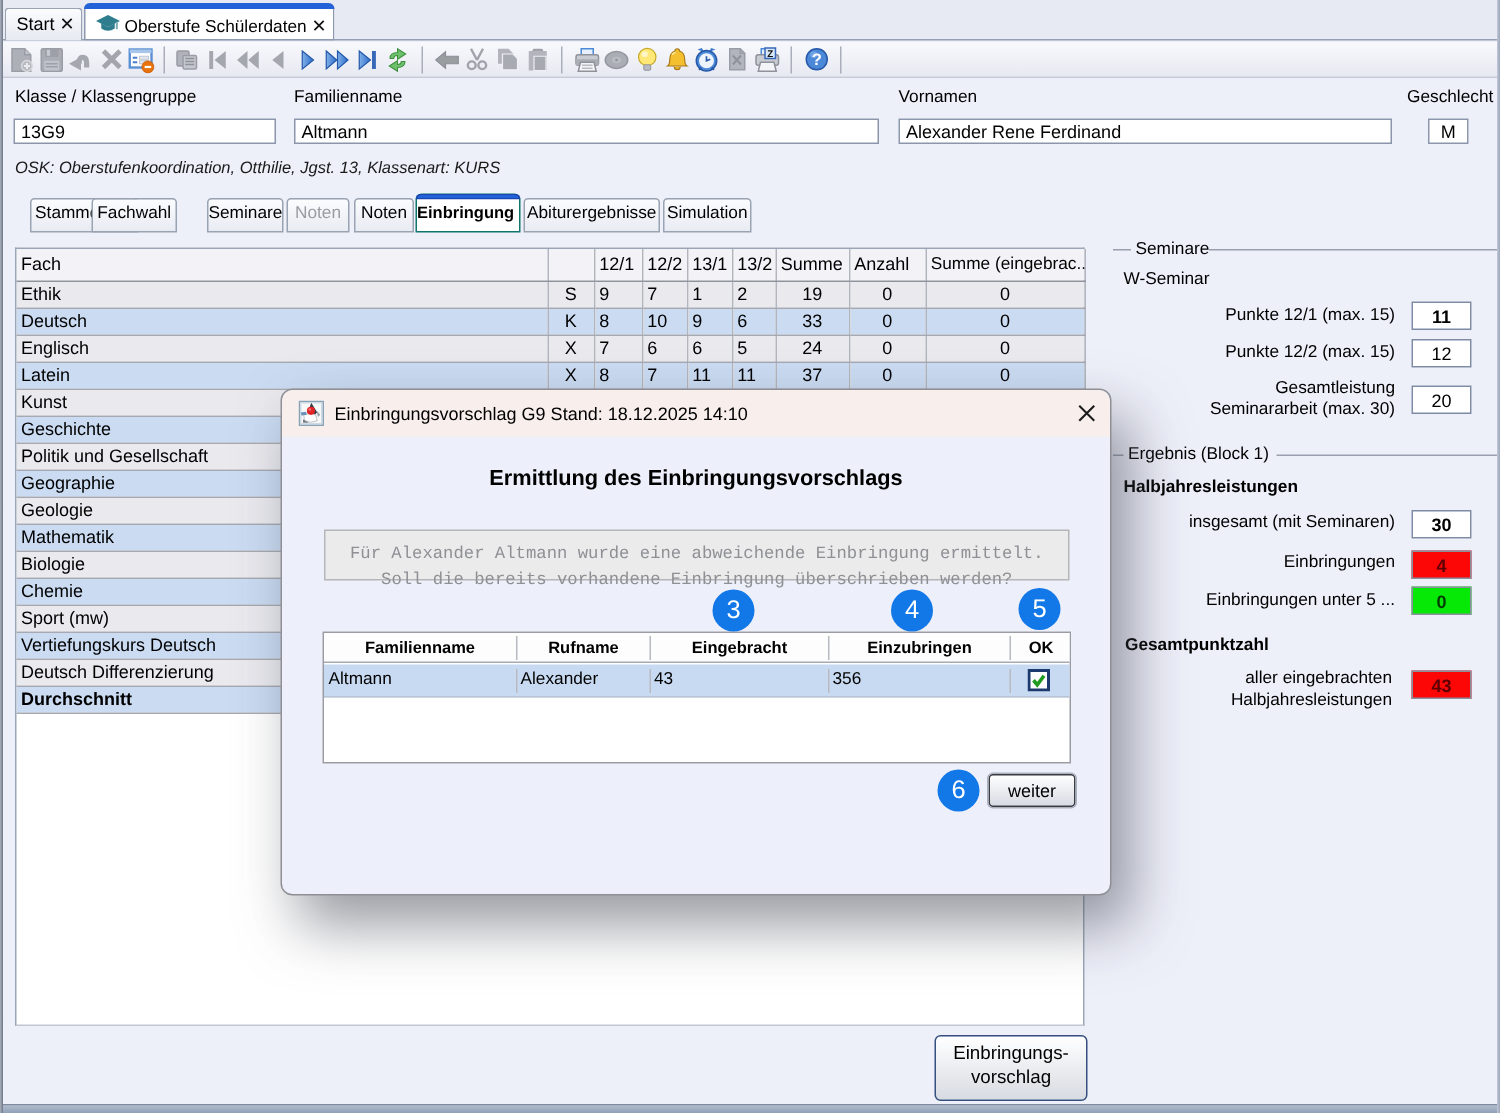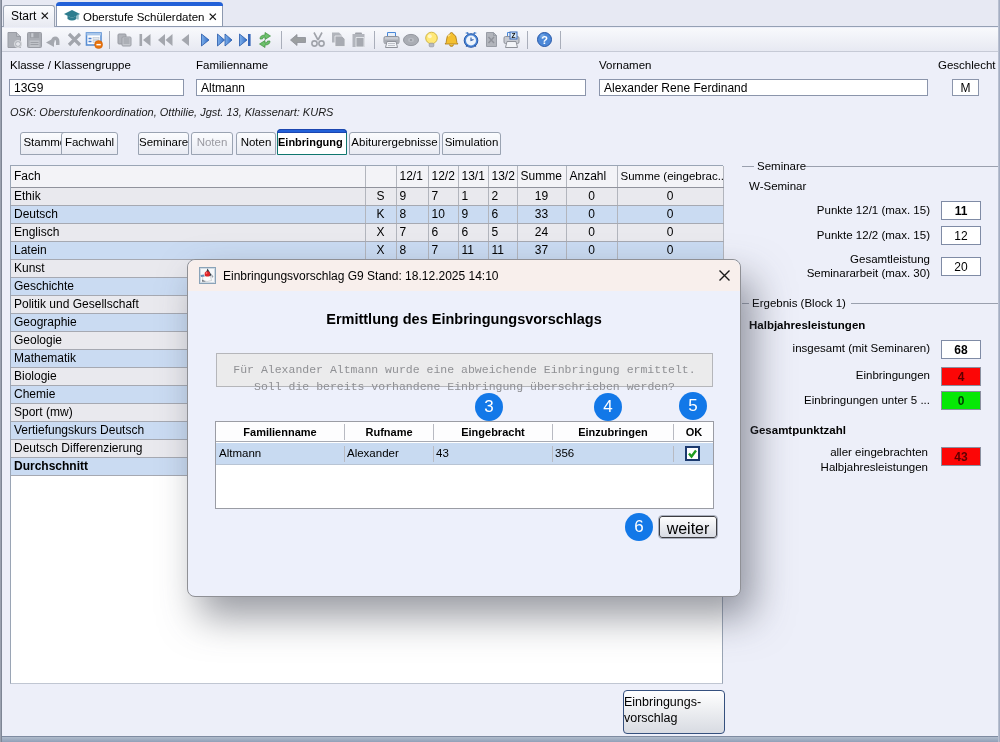--- a/index.html
+++ b/index.html
@@ -45,39 +45,39 @@
 
 
 #rightpanel { position:absolute; left:741px; top:155px; width:259px; height:580px; }
 .legend { position:absolute; font-size:11.5px; color:#000; }
 .hline { position:absolute; height:1px; background:#9aa0ae; }
 .rlabel { position:absolute; font-size:11.5px; color:#000; text-align:right; }
 .rbold { position:absolute; font-size:11.5px; font-weight:bold; color:#000; }
 .vbox { position:absolute; left:941px; width:40px; height:19px; border:1px solid #7f8ba5; background:#fff; font-size:12px; text-align:center; padding-top:2px; }
 
 
-#btnEV { position:absolute; left:623px; top:690px; width:102px; height:44px; background:linear-gradient(#ffffff,#d8dbe2); border:1.5px solid #35507e; border-radius:4px; font-size:12.5px; padding-top:3px; line-height:16px; }
+#btnEV { position:absolute; left:623px; top:690px; width:102px; height:44px; background:linear-gradient(#ffffff,#d8dbe2); border:1.5px solid #35507e; border-radius:4px; font-size:12.5px; text-align:center; padding-top:3px; line-height:16px; }
 #statusbar { position:absolute; left:0; top:736px; width:1000px; height:6px; background:linear-gradient(#b0bccc,#91a0b8); border-top:1px solid #7e8ba1; }
 #winL { position:absolute; left:0; top:0; width:2px; height:742px; background:linear-gradient(90deg,#aab0bd,#6f7787); }
 #winR { position:absolute; right:0; top:0; width:2px; height:742px; background:linear-gradient(90deg,#c3c9d8,#9aa5bb); }
 
 
 #dialog { position:absolute; left:187px; top:259px; width:554px; height:338px; background:#edf0fb; border:1px solid #8f9095; border-radius:8px; box-shadow:12px 20px 38px rgba(70,72,85,0.55); z-index:10; }
 #dtitle { position:absolute; left:0; top:0; width:100%; height:31px; background:#f8efec; border-radius:8px 8px 0 0; }
 #dtitle .txt { position:absolute; left:35px; top:9px; font-size:12px; color:#000; }
 #dheading { position:absolute; left:0; top:51px; width:100%; text-align:center; font-size:14.5px; font-weight:bold; color:#000; }
 #dmsg { position:absolute; left:28px; top:93px; width:497px; height:34px; background:#ebebec; border:1px solid #b5b6ba; font-family:"Liberation Mono", monospace; font-size:11.5px; color:#8f9094; text-align:center; padding-top:7px; line-height:17px; }
 #dtable { position:absolute; left:27px; top:161px; width:499px; height:88px; background:#fff; border:1px solid #9a9ca4; }
 #dtable .hrow { position:absolute; left:0; top:0; width:100%; height:20px; background:#fdfdfe; border-bottom:1px solid #a8aab2; }
 #dtable .hcell { position:absolute; top:4px; font-size:11px; font-weight:bold; text-align:center; }
 #dtable .vsep { position:absolute; top:2px; width:1px; height:16px; background:#b8bac2; }
 #dtable .drow { position:absolute; left:0; top:21px; width:100%; height:22px; background:#c8daf1; border-bottom:1px solid #b8c4d4; }
 #dtable .dcell { position:absolute; top:4px; font-size:11.5px; color:#000; }
 .bluecirc { position:absolute; width:28px; height:28px; border-radius:50%; background:#1278e8; color:#fff; font-size:17px; font-weight:normal; text-align:center; line-height:27px; z-index:12; }
-#btnWeiter { position:absolute; left:471px; top:256px; width:58px; height:22px; background:linear-gradient(#fefefe,#d8dbe3); border:1px solid #3c3c40; outline:1px solid #aab0be; border-radius:3px; font-size:16px; text-align:center; padding-top:3px; }
+#btnWeiter { position:absolute; left:471px; top:256px; width:58px; height:22px; background:linear-gradient(#fefefe,#d8dbe3); border:1px solid #3c3c40; outline:1px solid #aab0be; border-radius:3px; font-size:12px; text-align:center; padding-top:3px; }
 #dclose { position:absolute; right:8px; top:8px; width:15px; height:15px; }
 </style>
 </head>
 <body>
 
 <div id="tabstrip">
   <div id="tabStart">Start <span class="xmark">✕</span></div>
   <div id="tabMain">
     <div class="blue"></div>
     <svg class="abs" style="left:7px;top:8px" width="16" height="13" viewBox="0 0 16 13">
@@ -545,21 +545,21 @@
 <div class="rlabel" style="left:700px;top:229px;width:230px">Punkte 12/2 (max. 15)</div>
 <div class="vbox" style="top:226px">12</div>
 <div class="rlabel" style="left:700px;top:253px;width:230px">Gesamtleistung</div>
 <div class="rlabel" style="left:700px;top:267px;width:230px">Seminararbeit (max. 30)</div>
 <div class="vbox" style="top:257px">20</div>
 <div class="hline" style="left:742px;top:303px;width:7px"></div>
 <div class="legend" style="left:752px;top:297px">Ergebnis (Block 1)</div>
 <div class="hline" style="left:851px;top:303px;width:149px"></div>
 <div class="rbold" style="left:749px;top:319px">Halbjahresleistungen</div>
 <div class="rlabel" style="left:700px;top:342px;width:230px">insgesamt (mit Seminaren)</div>
-<div class="vbox" style="top:340px;font-weight:bold">68</div>
+<div class="vbox" style="top:340px;font-weight:bold">30</div>
 <div class="rlabel" style="left:700px;top:369px;width:230px">Einbringungen</div>
 <div class="vbox" style="top:367px;background:#fc0606;color:#5c0000;font-weight:bold;border-color:#8a8f9f">4</div>
 <div class="rlabel" style="left:700px;top:394px;width:230px">Einbringungen unter 5 ...</div>
 <div class="vbox" style="top:391px;background:#06e806;color:#003c00;font-weight:bold;border-color:#8a8f9f">0</div>
 <div class="rbold" style="left:750px;top:424px">Gesamtpunktzahl</div>
 <div class="rlabel" style="left:700px;top:446px;width:228px">aller eingebrachten</div>
 <div class="rlabel" style="left:700px;top:461px;width:228px">Halbjahresleistungen</div>
 <div class="vbox" style="top:447px;background:#fc0606;color:#5c0000;font-weight:bold;border-color:#8a8f9f">43</div>
 
 <div id="btnEV">Einbringungs-<br>vorschlag</div>

